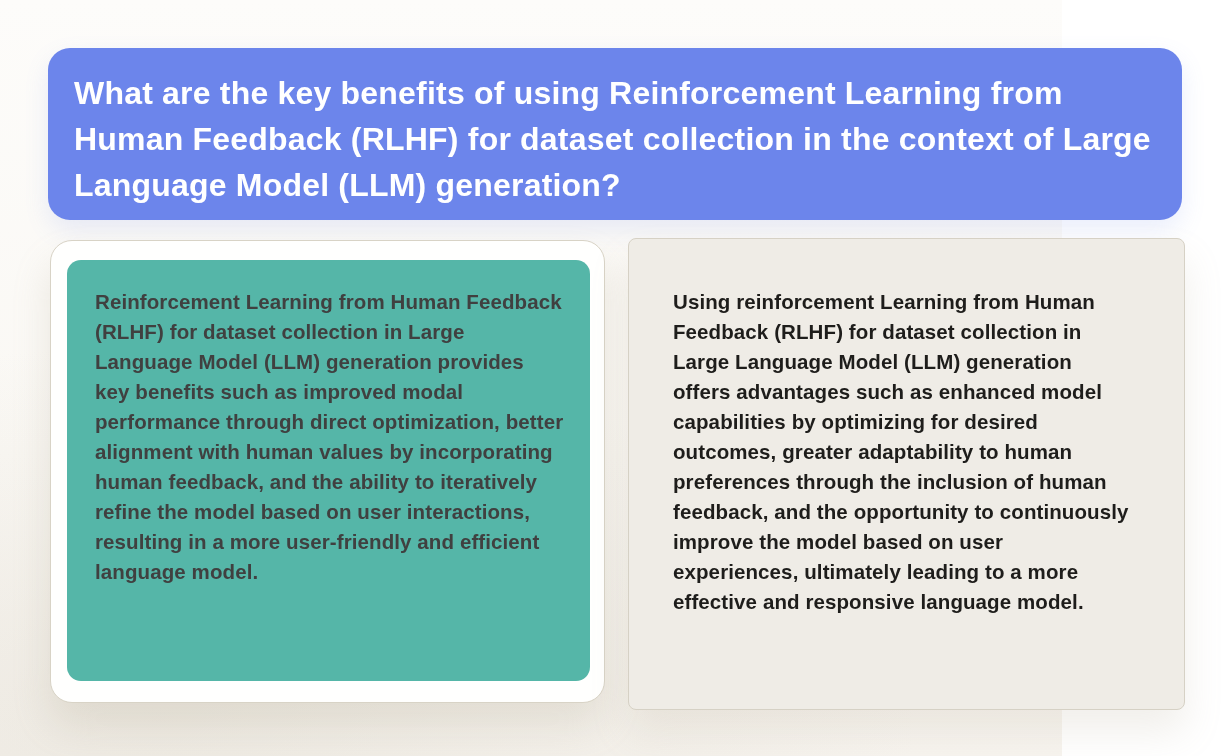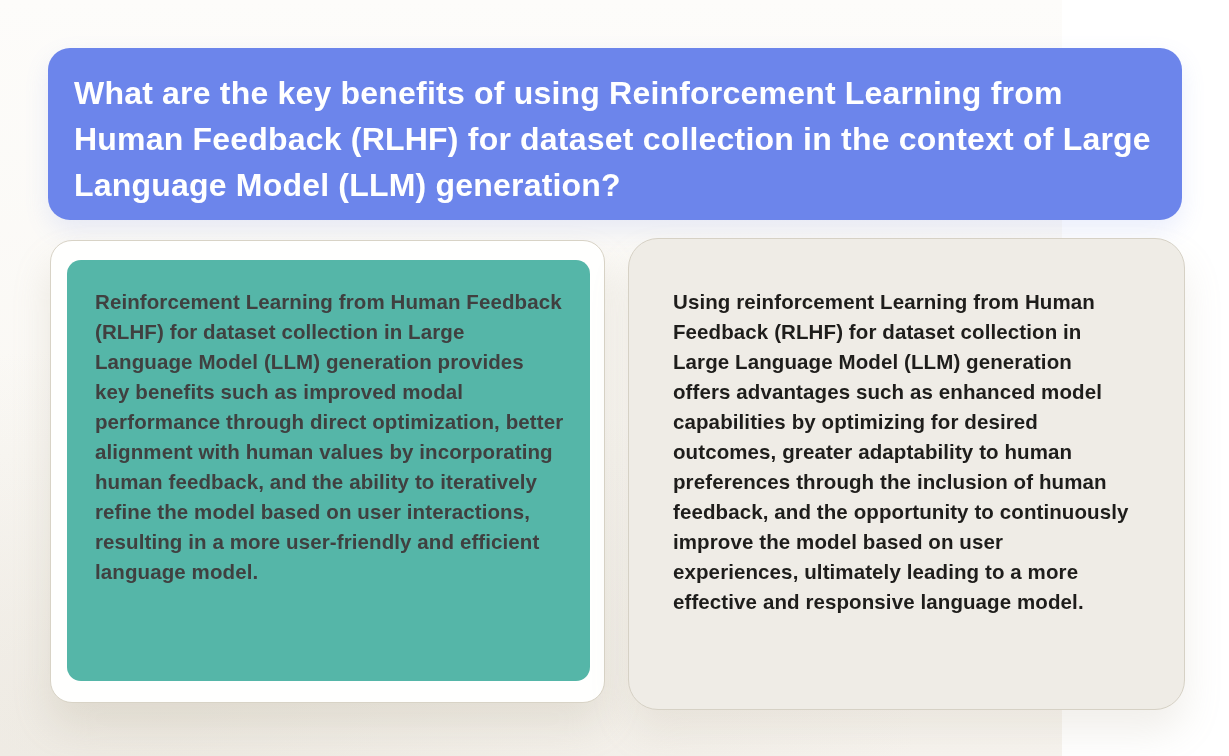--- a/index.html
+++ b/index.html
@@ -78,21 +78,21 @@
   }
 
   .answer-b-card {
     position: absolute;
     left: 628px;
     top: 238px;
     width: 557px;
     height: 472px;
     background: #EFECE6;
     border: 1px solid #D6D1C5;
-    border-radius: 30px;
+    border-radius: 8px;
     box-shadow: 0 22px 38px rgba(165,155,132,0.16);
   }
 
   .answer-b-text {
     position: absolute;
     left: 44px;
     top: 48px;
     right: 50px;
     color: #1E1D1B;
     font-size: 20.5px;

